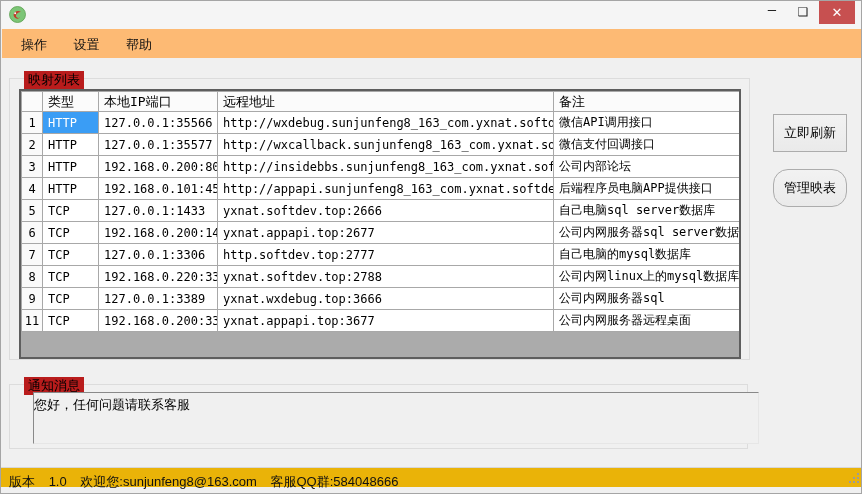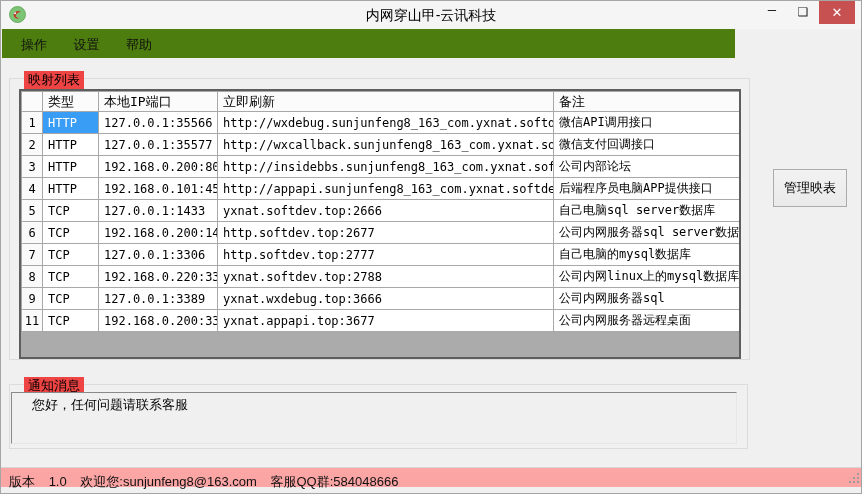--- a/index.html
+++ b/index.html
@@ -13,27 +13,27 @@
   #app-icon { position:absolute; left:8px; top:5px; width:17px; height:17px; }
   #window-title {
     position:absolute; left:0; right:0; top:6px; text-align:center;
     font-size:14px; color:#000;
   }
   .win-ctrl { position:absolute; top:0; height:23px; text-align:center; cursor:default; }
   #min-btn { left:756px; width:30px; font-size:15px; color:#222; line-height:16px; }
   #max-btn { left:788px; width:28px; font-size:12px; color:#222; line-height:22px; }
   #close-btn { left:818px; width:36px; background:#c75050; color:#fff; font-size:13px; line-height:23px; }
   
-  #menubar { position:absolute; left:1px; top:28px; width:733px; height:29px; background:#4d7c0f; }
+  #menubar { position:absolute; left:1px; top:28px; width:860px; height:29px; background:#fdba74; }
   .menu-item { display:inline-block; padding:7px 11px 0 11px; font-size:13px; color:#111; height:29px; }
   .menu-item:first-child { margin-left:8px; }
   
   .groupbox { position:absolute; border:1px solid #dcdcdc; }
   .groupbox-label {
-    position:absolute; top:-8px; left:14px; background:#ef4444;
+    position:absolute; top:-8px; left:14px; background:#b91c1c;
     padding:0 4px; font-size:13px; color:#000;
   }
   #group-mapping { left:8px; top:77px; width:741px; height:282px; }
   #group-notice { left:8px; top:383px; width:739px; height:65px; }
   
   #grid-wrap {
     position:absolute; left:18px; top:88px; width:722px; height:270px;
     border:2px solid #5e5e5e; background:#ababab; overflow:hidden;
   }
   #grid { border-collapse:collapse; table-layout:fixed; width:718px;
@@ -52,54 +52,53 @@
   }
   #grid td.col-num { background:#fafafa; text-align:center; padding:0 2px; }
   #grid td.selected { color:#fff; }
   
   .push-btn {
     position:absolute; left:772px; width:74px; height:38px;
     background:linear-gradient(#f2f2f2,#eaeaea); border:1px solid #acacac;
     font-size:13px; color:#000; text-align:center; line-height:36px; cursor:default;
   }
   #refresh-btn { top:113px; }
-  #manage-btn { top:168px; }
+  #manage-btn { top:168px;border-radius:15px; }
   
   #notice-box {
-    position:absolute; left:10px; top:391px; width:726px; height:52px;
+    position:absolute; left:32px; top:391px; width:726px; height:52px;
     background:#f0f0f0;
     border:1px solid; border-color:#898989 #e6e6e6 #e6e6e6 #898989;
     font-family:"DejaVu Sans Mono", monospace; font-size:13px; color:#000;
-    padding:3px 20px;
+    padding:3px 0;
   }
   
   #statusbar {
     position:absolute; left:0; top:466px; width:862px; height:20px;
-    background:#fca5a5; border-top:1px solid #d7d7d7; font-size:13px; color:#111;
+    background:#eab308; border-top:1px solid #d7d7d7; font-size:13px; color:#111;
   }
   #statusbar .part { position:relative; top:5px; margin-left:8px; display:inline-block; }
   #statusbar .part + .part { margin-left:10px; }
   #resize-grip { position:absolute; right:4px; bottom:4px; width:11px; height:11px; }
   #resize-grip i {
     position:absolute; width:2px; height:2px; background:#9b9b9b; right:0; bottom:0;
     box-shadow:-4px 0 #9b9b9b,-8px 0 #9b9b9b,0 -4px #9b9b9b,0 -8px #9b9b9b,-4px -4px #9b9b9b;
   }
 </style>
 </head>
 <body>
 
 <div id="window">
 
   <div id="titlebar">
     <svg id="app-icon" viewBox="0 0 17 17">
       <circle cx="8.5" cy="8.5" r="8" fill="#7cc576" stroke="#5ba04f" stroke-width="0.8"></circle>
       <path d="M4.5 9 C5 5.5, 9 4, 12 6 C10 6, 7 7.5, 7 10 C7 11.5, 9 12.5, 11 11.5 C9.5 13.5, 5.5 13, 4.5 9 Z" fill="#c0392b"></path>
       <circle cx="6.2" cy="7.2" r="1" fill="#fff"></circle>
     </svg>
-    <div id="window-title">内网穿山甲-云讯科技</div>
     <div id="min-btn" class="win-ctrl">–</div>
     <div id="max-btn" class="win-ctrl">❑</div>
     <div id="close-btn" class="win-ctrl" style="background: rgb(199, 80, 80);">✕</div>
   </div>
 
   <div id="menubar">
     <span class="menu-item">操作</span>
     <span class="menu-item">设置</span>
     <span class="menu-item">帮助</span>
   </div>
@@ -115,21 +114,21 @@
           <col class="c-type">
           <col class="c-local">
           <col class="c-remote">
           <col class="c-note">
       </colgroup>
       <thead>
         <tr>
           <th></th>
           <th>类型</th>
           <th>本地IP端口</th>
-          <th>立即刷新</th>
+          <th>远程地址</th>
           <th>备注</th>
         </tr>
       </thead>
       <tbody>
           <tr>
             <td class="col-num">1</td>
             <td class="col-type selected" style="background: rgb(58, 157, 245);">HTTP</td>
             <td class="col-local">127.0.0.1:35566</td>
             <td class="col-remote">http://wxdebug.sunjunfeng8_163_com.yxnat.softdev.top</td>
             <td class="col-note">微信API调用接口</td>
@@ -159,21 +158,21 @@
             <td class="col-num">5</td>
             <td class="col-type">TCP</td>
             <td class="col-local">127.0.0.1:1433</td>
             <td class="col-remote">yxnat.softdev.top:2666</td>
             <td class="col-note">自己电脑sql server数据库</td>
           </tr>
           <tr>
             <td class="col-num">6</td>
             <td class="col-type">TCP</td>
             <td class="col-local">192.168.0.200:1433</td>
-            <td class="col-remote">http.softdev.top:2677</td>
+            <td class="col-remote">yxnat.appapi.top:2677</td>
             <td class="col-note">公司内网服务器sql server数据库</td>
           </tr>
           <tr>
             <td class="col-num">7</td>
             <td class="col-type">TCP</td>
             <td class="col-local">127.0.0.1:3306</td>
             <td class="col-remote">http.softdev.top:2777</td>
             <td class="col-note">自己电脑的mysql数据库</td>
           </tr>
           <tr>
@@ -194,20 +193,21 @@
             <td class="col-num">11</td>
             <td class="col-type">TCP</td>
             <td class="col-local">192.168.0.200:3389</td>
             <td class="col-remote">yxnat.appapi.top:3677</td>
             <td class="col-note">公司内网服务器远程桌面</td>
           </tr>
         </tbody>
     </table>
   </div>
 
+  <div id="refresh-btn" class="push-btn">立即刷新</div>
   <div id="manage-btn" class="push-btn">管理映表</div>
 
   <div id="group-notice" class="groupbox">
     <span class="groupbox-label">通知消息</span>
   </div>
   <div id="notice-box">
     <span>您好，任何问题请联系客服</span>
   </div>
 
   <div id="statusbar">

